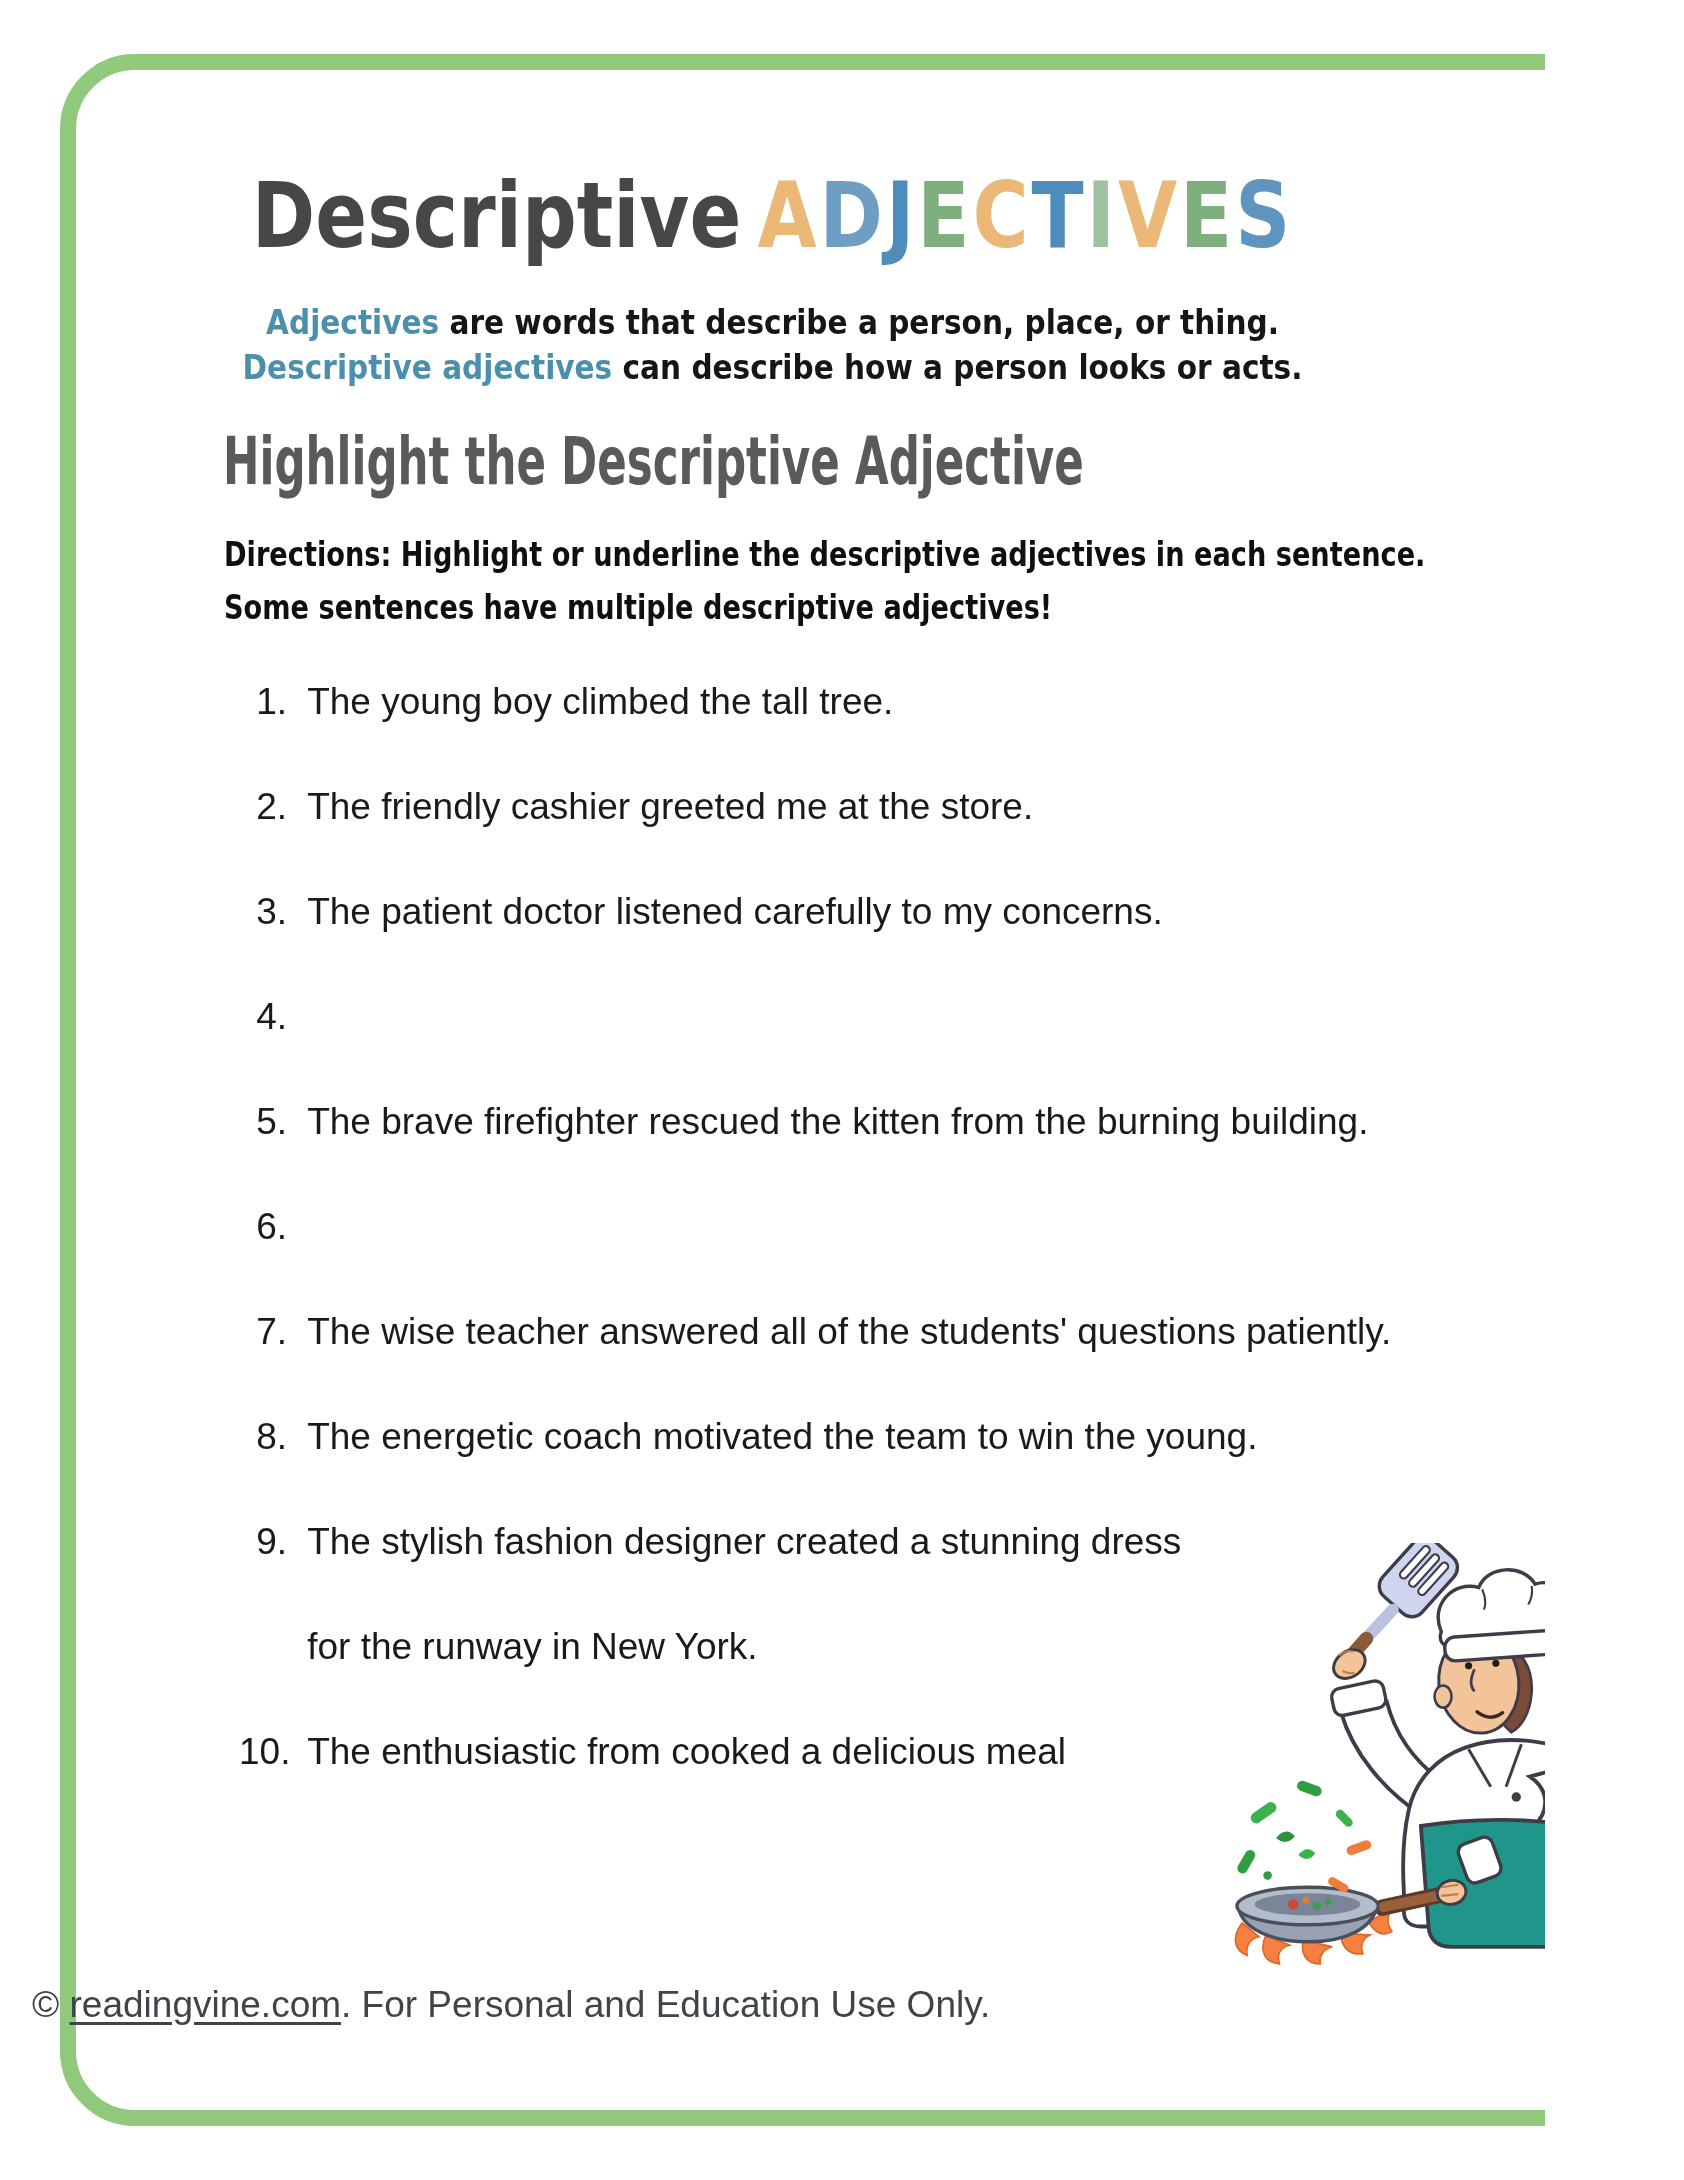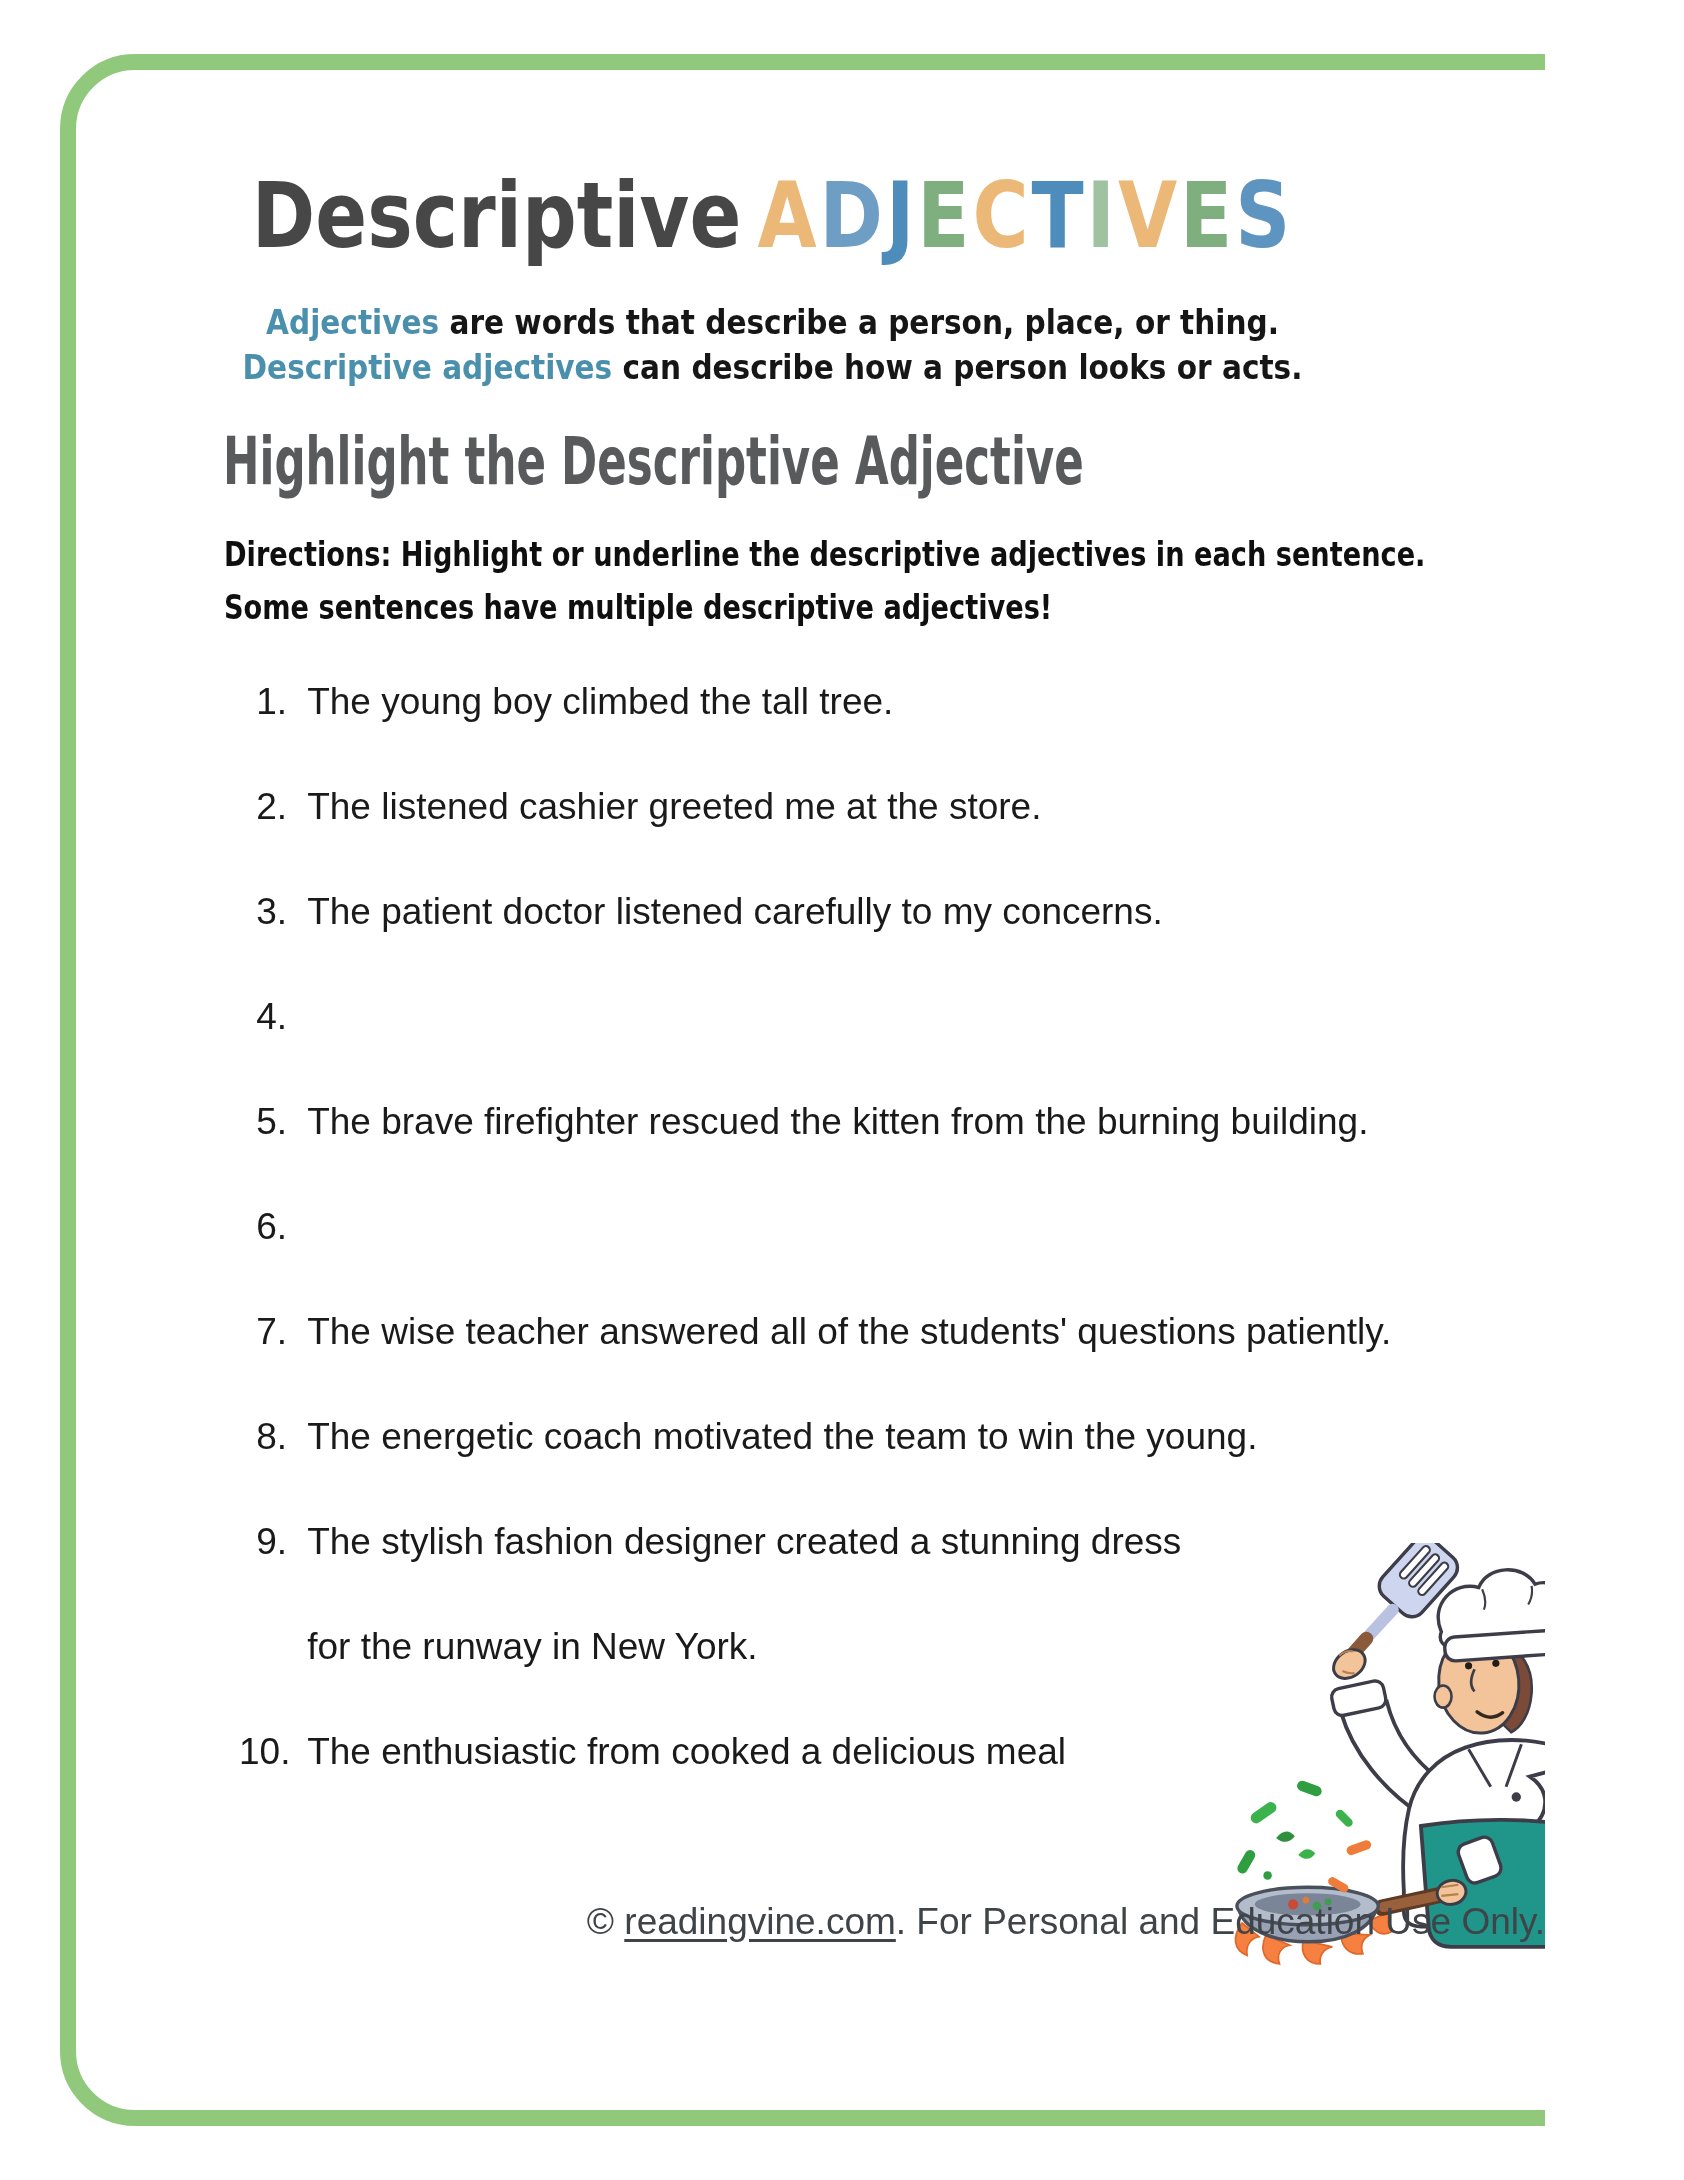--- a/index.html
+++ b/index.html
@@ -34,22 +34,22 @@
     position:absolute; left:224px; top:528px; white-space:nowrap;
     font-family:"DejaVu Sans", sans-serif; font-weight:bold; font-size:34px;
     line-height:53px; color:#0f0f0f;
     transform:scaleX(0.80); transform-origin:0 0;
   }
   .sentences { position:absolute; left:239px; top:681px; font-size:37px; color:#1a1a1a; }
   .s-row { display:flex; align-items:flex-start; height:105px; }
   .s-num { flex:none; width:48px; text-align:right; margin-right:10.2px; }
   .s-text { white-space:nowrap;margin-left:10px; }
   .footer {
-    position:absolute; left:0; top:1901px; width:100%; text-align:right;
-    font-size:37px; color:#3f4449;
+    position:absolute; left:0; top:1984px; width:100%; text-align:left;
+    font-size:37px; color:#3f4449;padding-left:32px;
   }
   .footer .link { text-decoration:underline; text-underline-offset:5.1px; cursor:pointer; }
   .chef { position:absolute; left:1225px; top:1543px; width:402px; height:428px; }
 </style>
 </head>
 <body>
 
 <div class="page">
   <div class="frame" style="border-color: rgb(144, 201, 124);"></div>
 
@@ -73,21 +73,21 @@
     <div>Some sentences have multiple descriptive adjectives!</div>
   </div>
 
   <div class="sentences" id="sentence-list">
       <div class="s-row">
         <span class="s-num">1.</span>
         <span class="s-text">The young boy climbed the tall tree.</span>
       </div>
       <div class="s-row">
         <span class="s-num">2.</span>
-        <span class="s-text">The listened cashier greeted me at the store.</span>
+        <span class="s-text">The friendly cashier greeted me at the store.</span>
       </div>
       <div class="s-row">
         <span class="s-num">3.</span>
         <span class="s-text">The patient doctor listened carefully to my concerns.</span>
       </div>
       <div class="s-row">
         <span class="s-num">4.</span>
       </div>
       <div class="s-row">
         <span class="s-num">5.</span>

